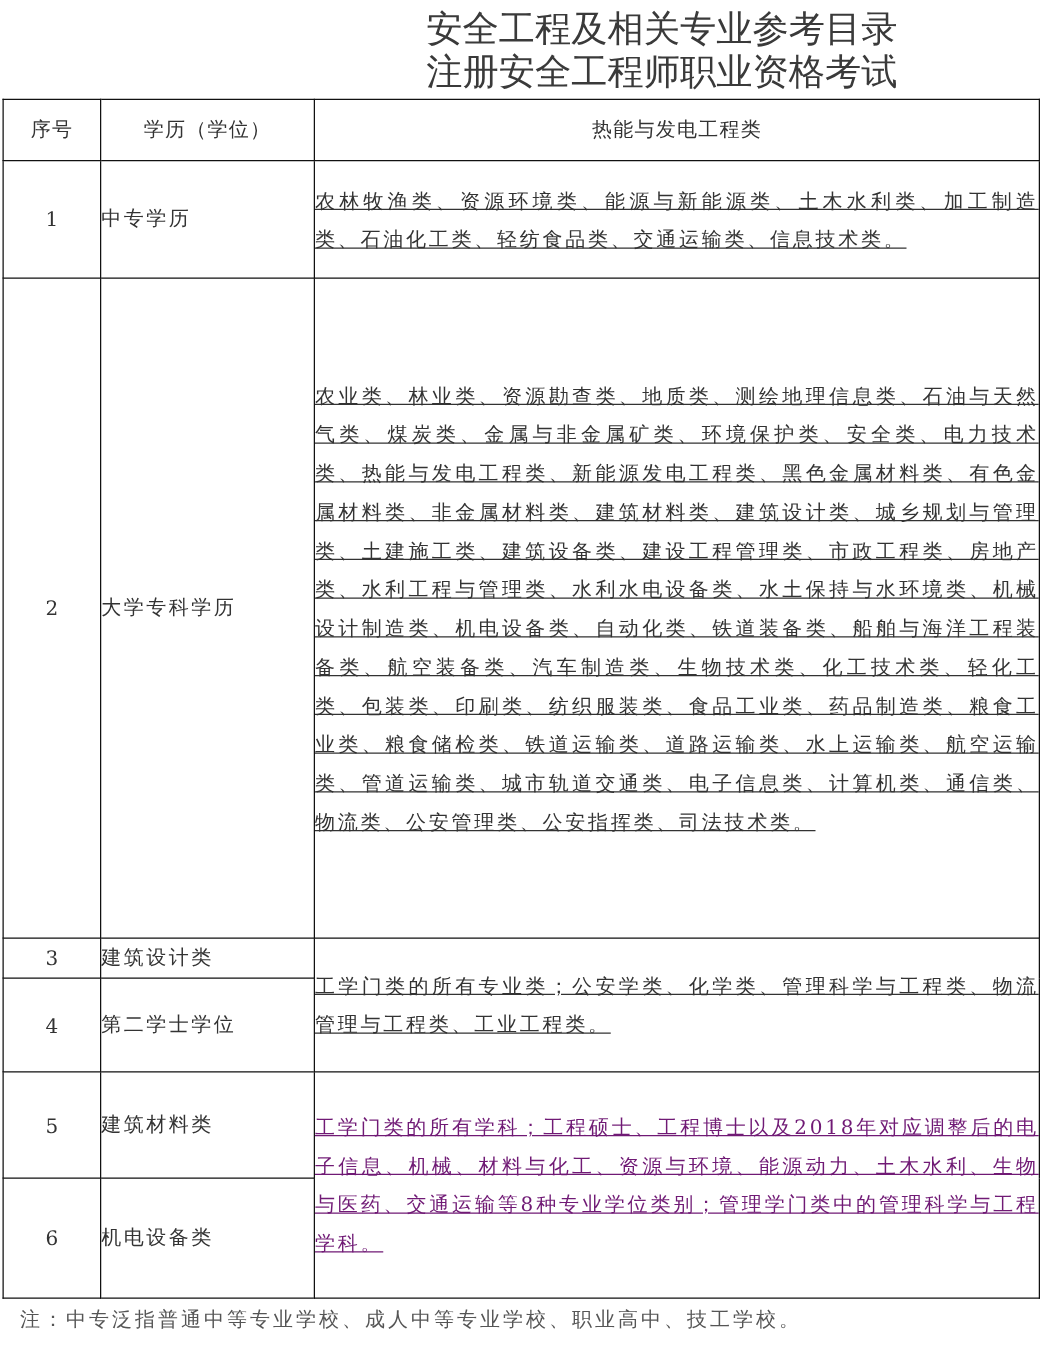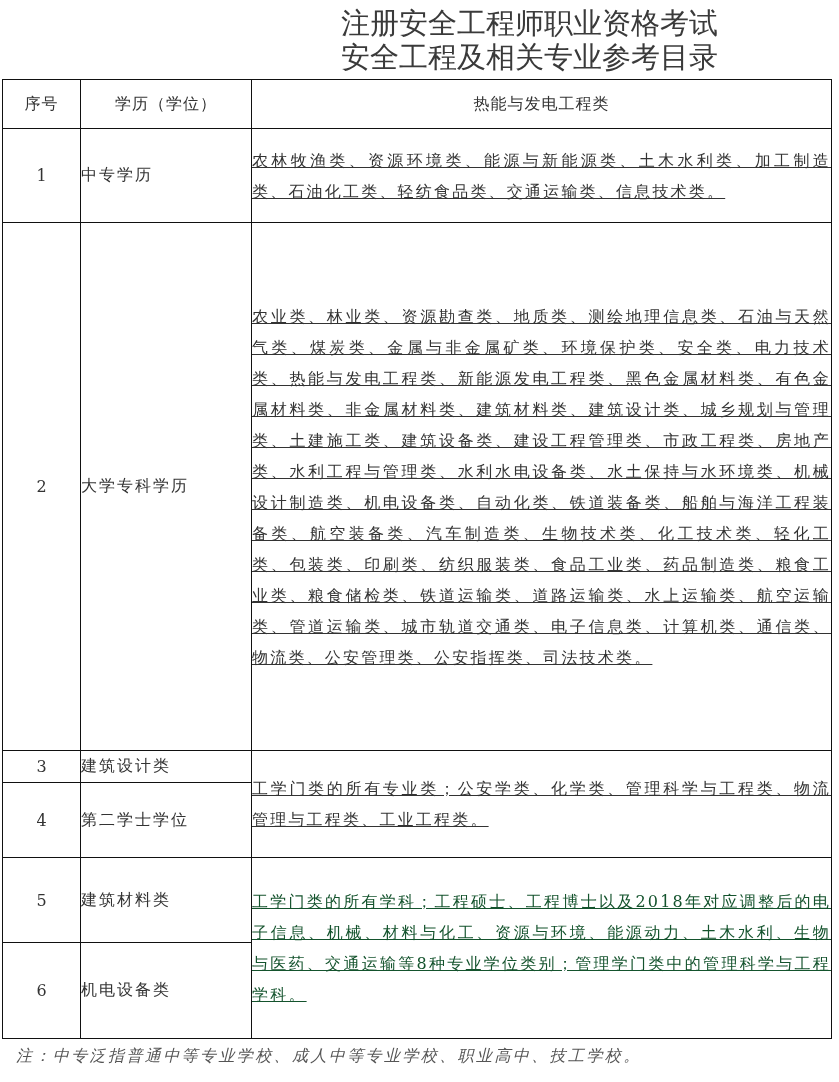--- a/index.html
+++ b/index.html
@@ -11,30 +11,30 @@
   .title div { white-space: nowrap; }
   table.catalog { position: absolute; left: 2px; top: 79px; width: 829px;
                   border-collapse: collapse; table-layout: fixed; }
   table.catalog td, table.catalog th { border: 1.5px solid #111; padding: 0; font-weight: normal;
                   font-size: 16px; color: #333; vertical-align: middle; }
   col.c1 { width: 78px; } col.c2 { width: 171px; } col.c3 { width: 580px; }
   th { height: 48px; text-align: center; letter-spacing: 1px; font-family: Liberation Mono, monospace; }
   td.num { text-align: center; font-size: 17px; }
   td.deg { padding-left: 8px; letter-spacing: 2px; }
   td.maj { padding: 0 6px 0 8px; line-height: 31px; letter-spacing: 2.2px; text-align: justify; text-decoration: underline; }
-  td.maj.gray { color: #14532d; }
+  td.maj.gray { color: #701a75; }
   .note { position: absolute; left: 16px; top: 1046px; font-size: 16px; color: #555;
-          letter-spacing: 2.4px; white-space: nowrap; font-style: italic; }
+          letter-spacing: 2.4px; white-space: nowrap; }
 </style>
 </head>
 <body>
 
 <div class="title">
+  <div>安全工程及相关专业参考目录</div>
   <div>注册安全工程师职业资格考试</div>
-  <div>安全工程及相关专业参考目录</div>
 </div>
 
 <table class="catalog">
   <colgroup>
       <col class="c1">
       <col class="c2">
       <col class="c3">
     </colgroup>
   <tbody>
       <tr>

